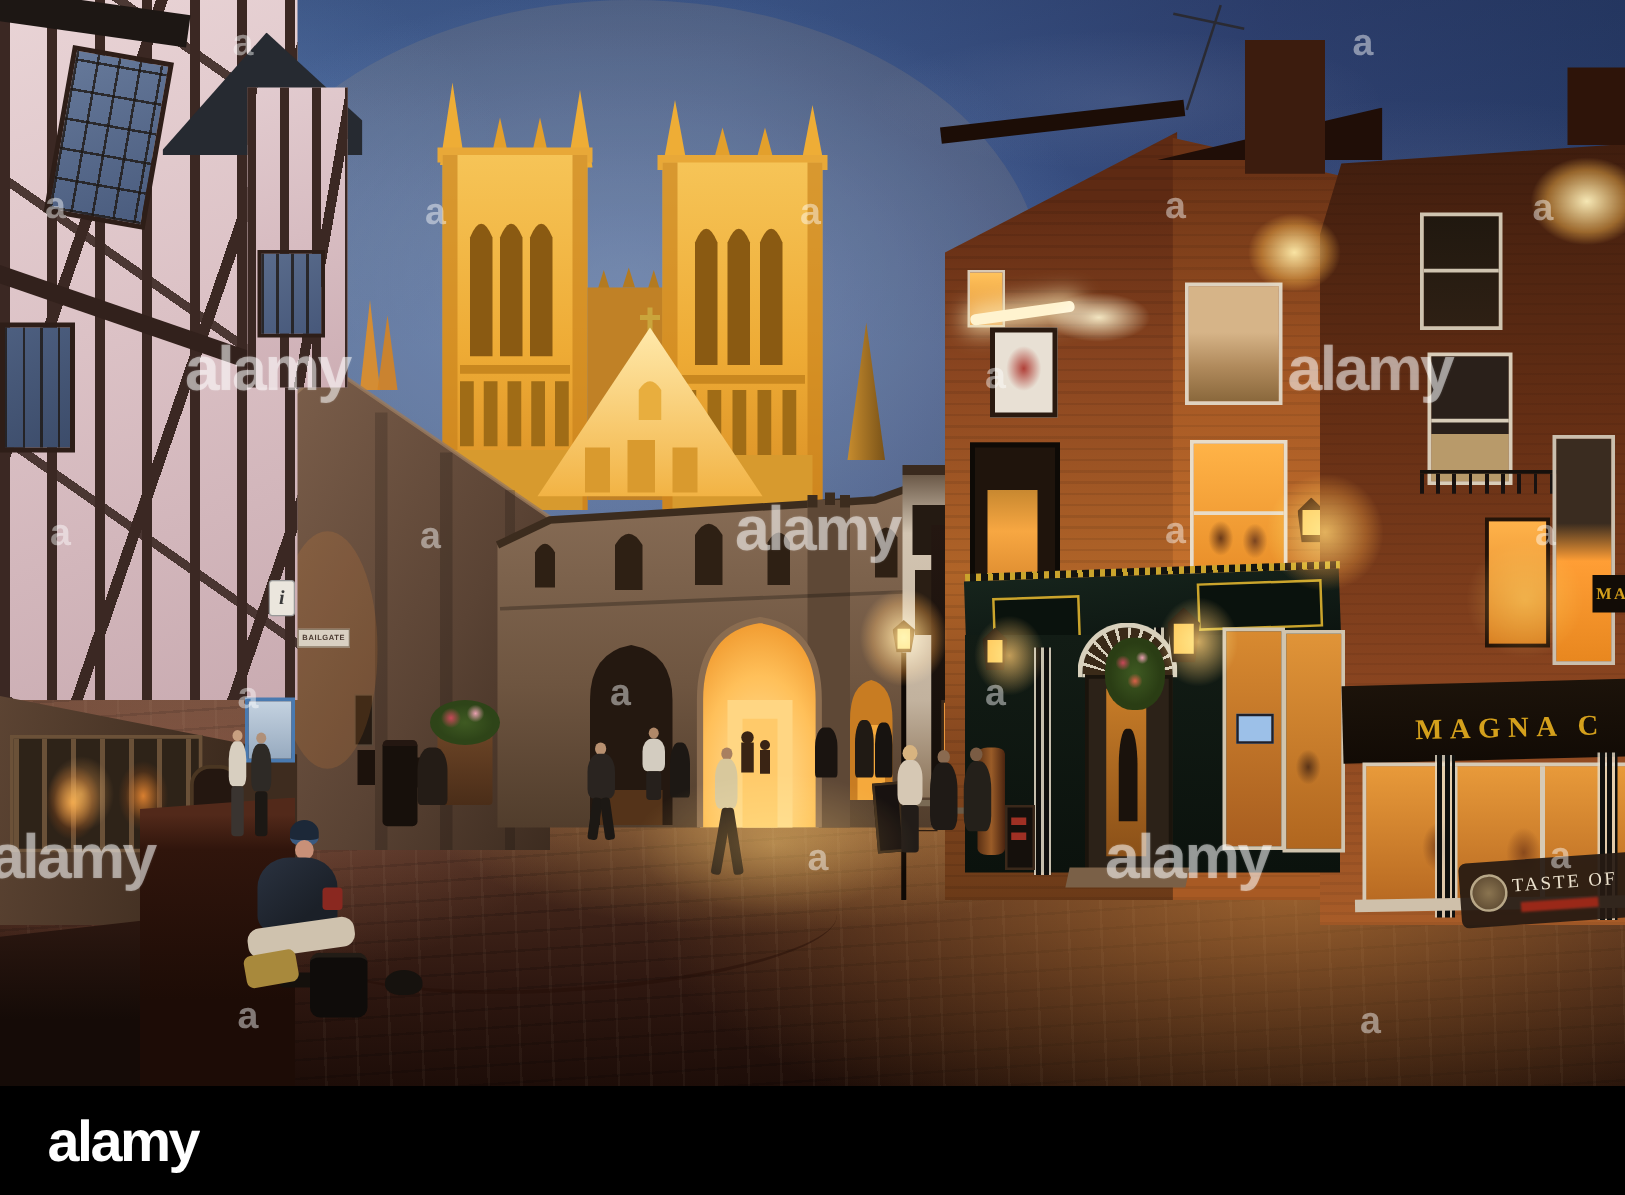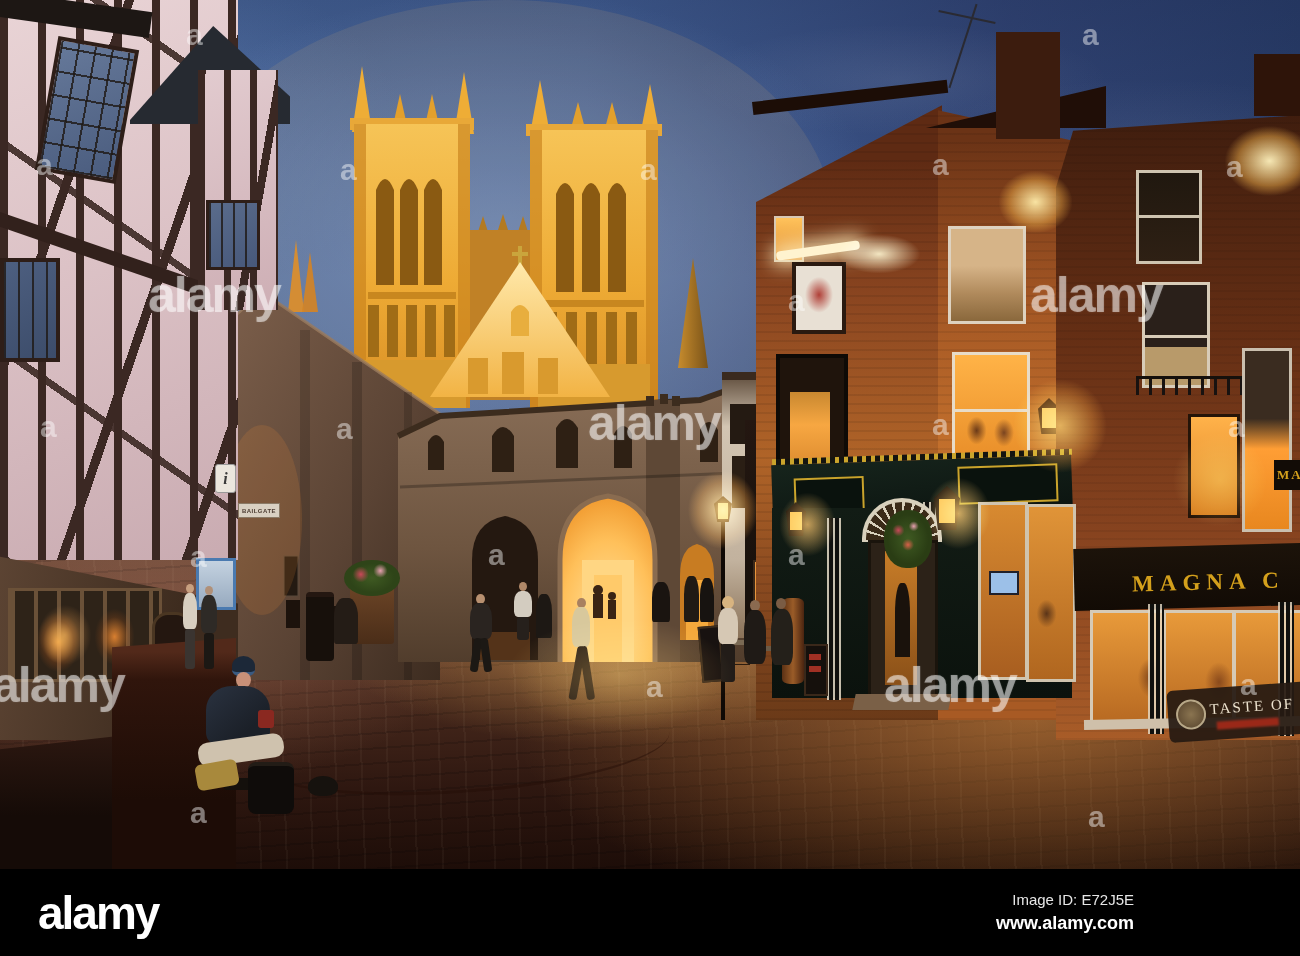--- a/index.html
+++ b/index.html
@@ -481,18 +481,14 @@
     <span class="wmA" style="left:788px;top:540px;">a</span>
     <span class="wmA" style="left:646px;top:672px;">a</span>
     <span class="wmA" style="left:1240px;top:670px;">a</span>
     <span class="wmA" style="left:190px;top:798px;">a</span>
     <span class="wmA" style="left:1088px;top:802px;">a</span>
   </div>
  </div>
 
  <div class="footer">
    <div class="flogo">alamy</div>
-   <div class="fright">
-     <div class="fid">Image ID: E72J5E</div>
-     <div class="furl">www.alamy.com</div>
-   </div>
  </div>
 </div>
 
 </body></html>

